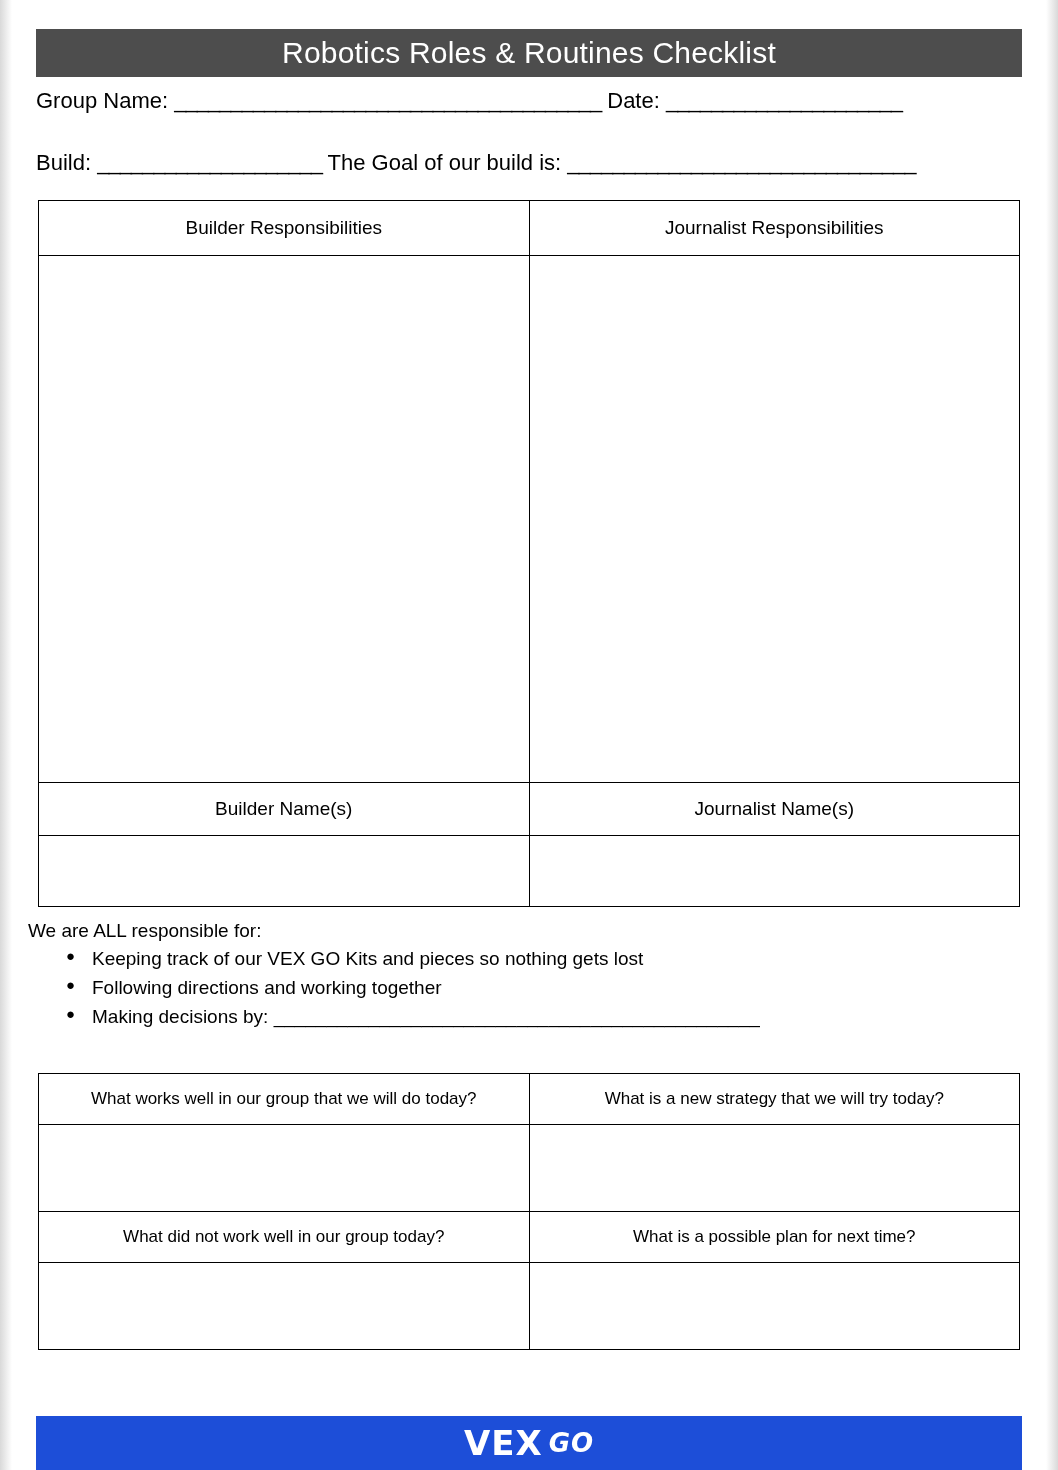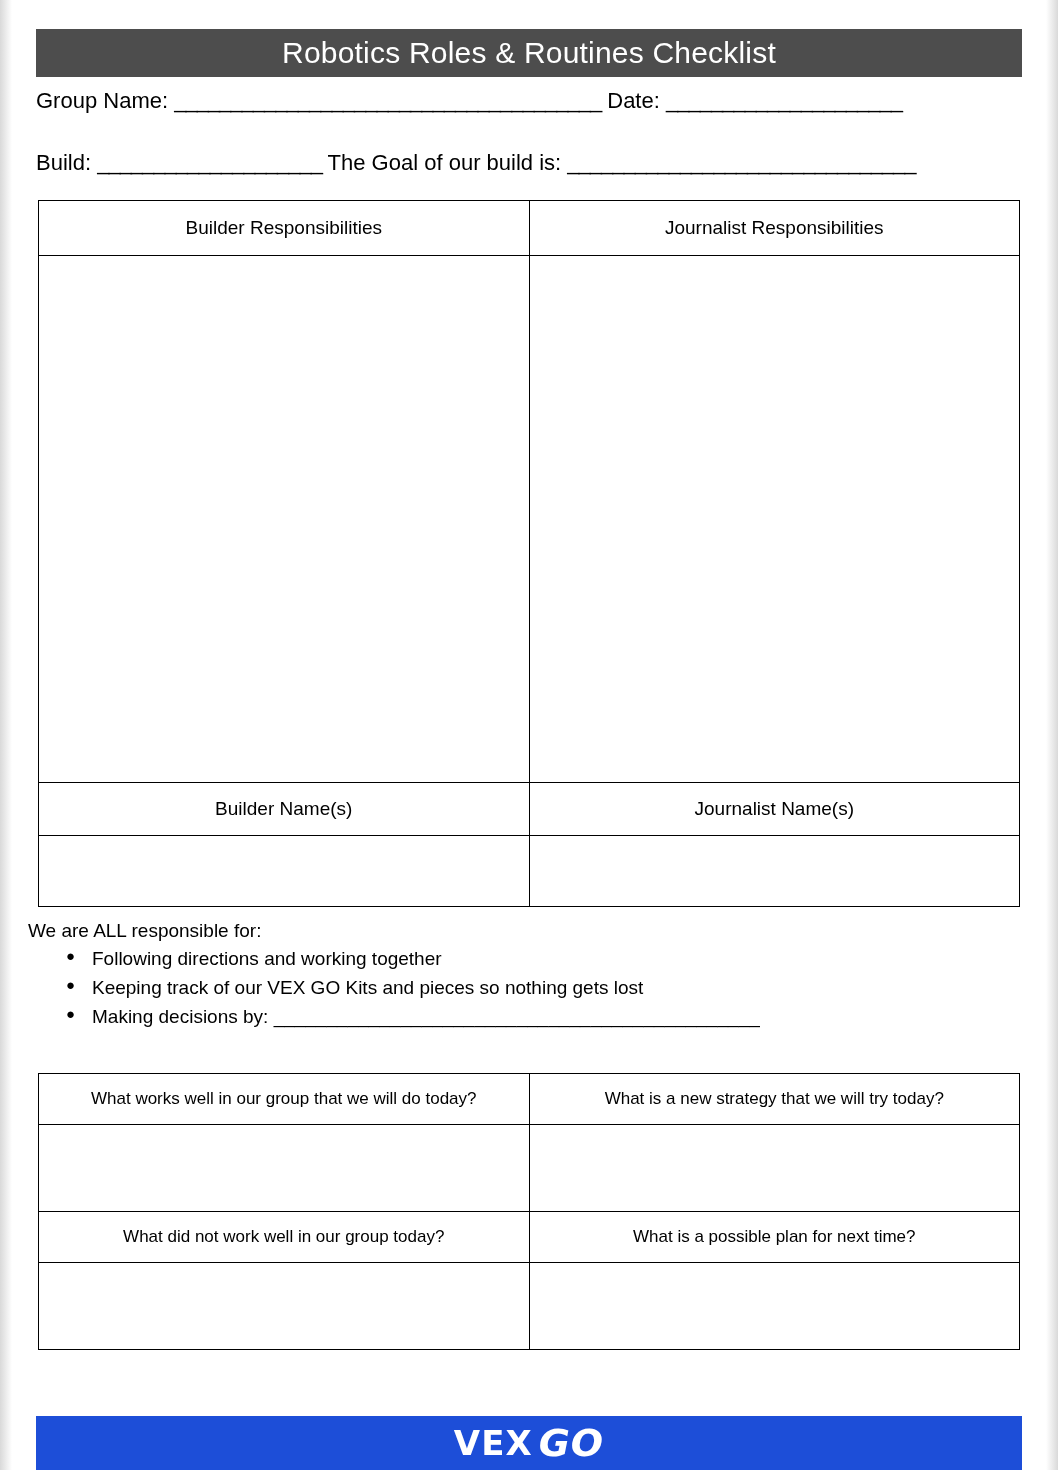--- a/index.html
+++ b/index.html
@@ -139,21 +139,21 @@
     align-items: center;
     color: #ffffff;
   }
   .logo .vex {
     font-size: 34px;
     font-weight: bold;
     letter-spacing: 1px;
     font-family: "DejaVu Sans", sans-serif;
   }
   .logo .go {
-    font-size: 38px;
+    font-size: 26px;
     font-weight: bold;
     font-style: italic;
     margin-left: 6px;
     letter-spacing: 1px;
     font-family: "DejaVu Sans", sans-serif;
   }
 </style>
 </head>
 <body>
 
@@ -190,22 +190,22 @@
     <tr>
       <td class="names-blank"></td>
       <td class="names-blank"></td>
     </tr>
   </tbody>
     </table>
 
   <div class="responsible-block">
     <div class="lead">We are ALL responsible for:</div>
     <ul>
+      <li>Keeping track of our VEX GO Kits and pieces so nothing gets lost</li>
       <li>Following directions and working together</li>
-      <li>Keeping track of our VEX GO Kits and pieces so nothing gets lost</li>
       <li>Making decisions by: ______________________________________________</li>
     </ul>
   </div>
 
   <table class="reflect-table">
     <tbody>
         <tr>
       <td class="q">What works well in our group that we will do today?</td>
       <td class="q">What is a new strategy that we will try today?</td>
     </tr>

